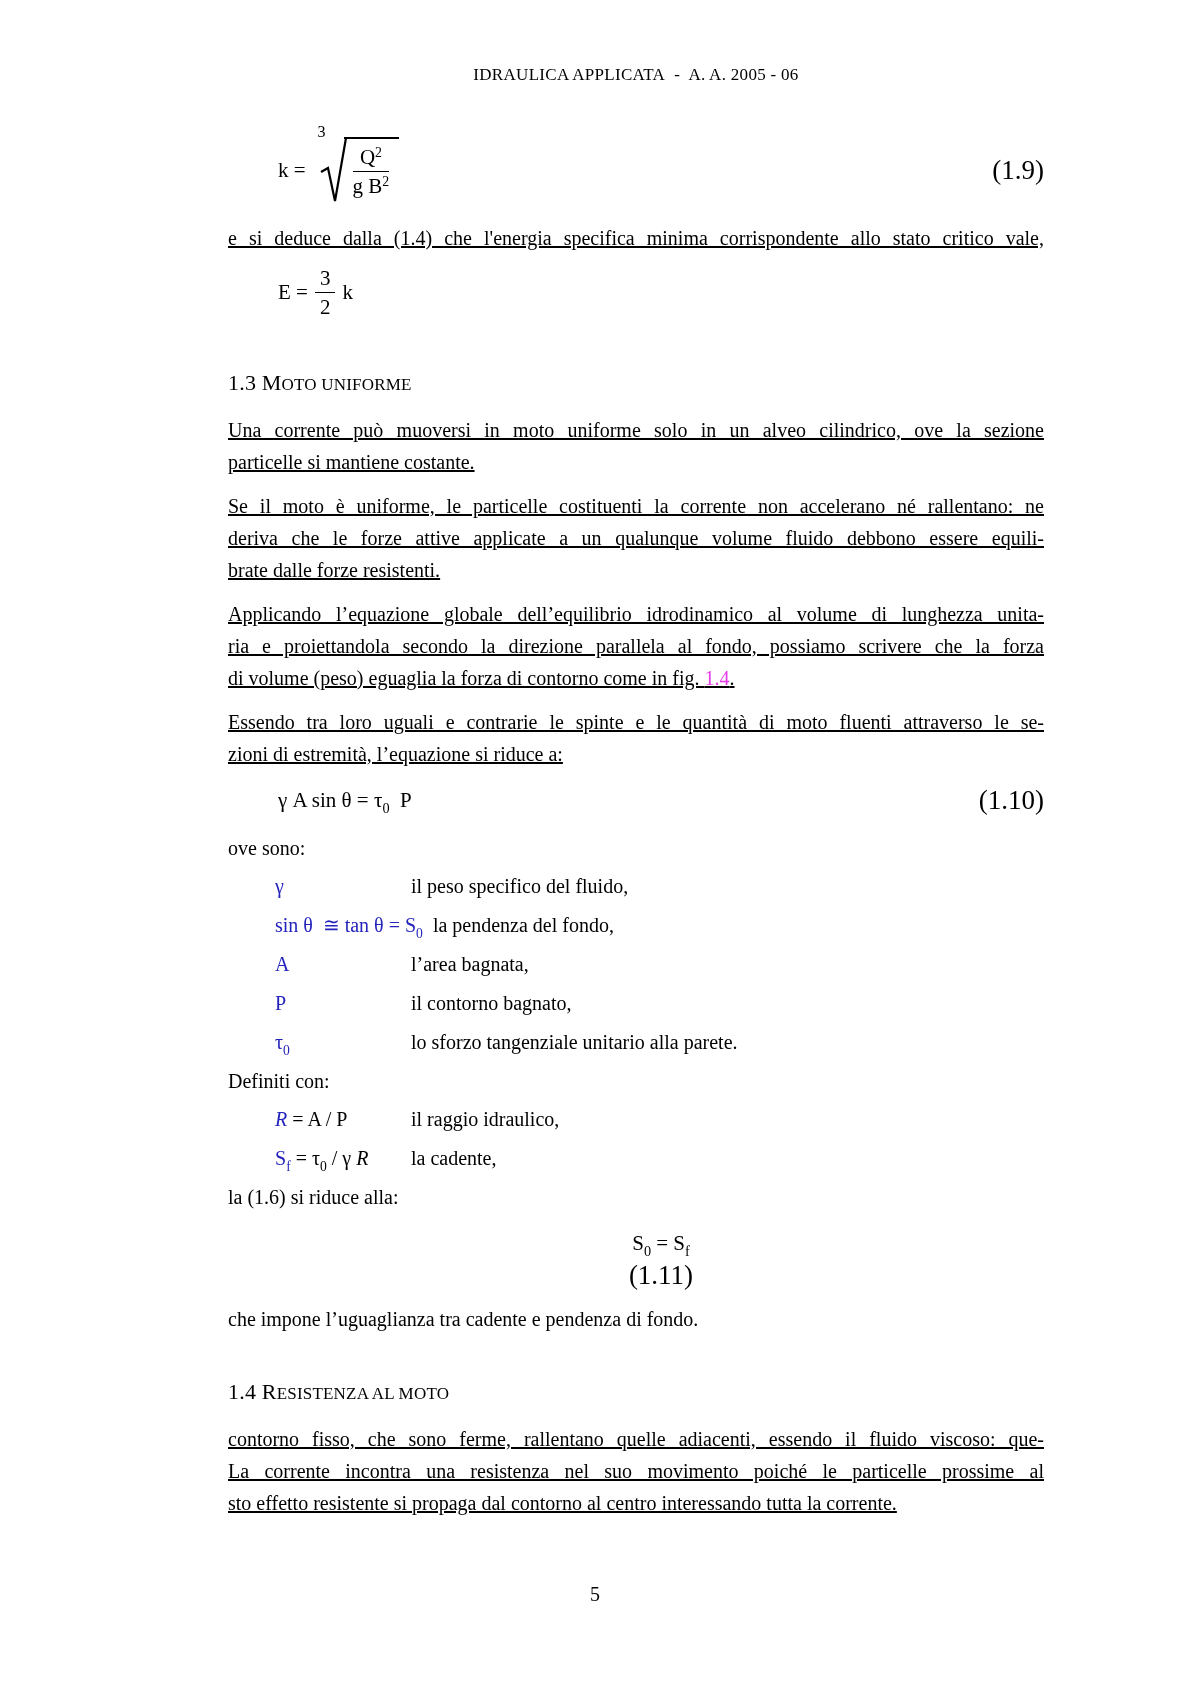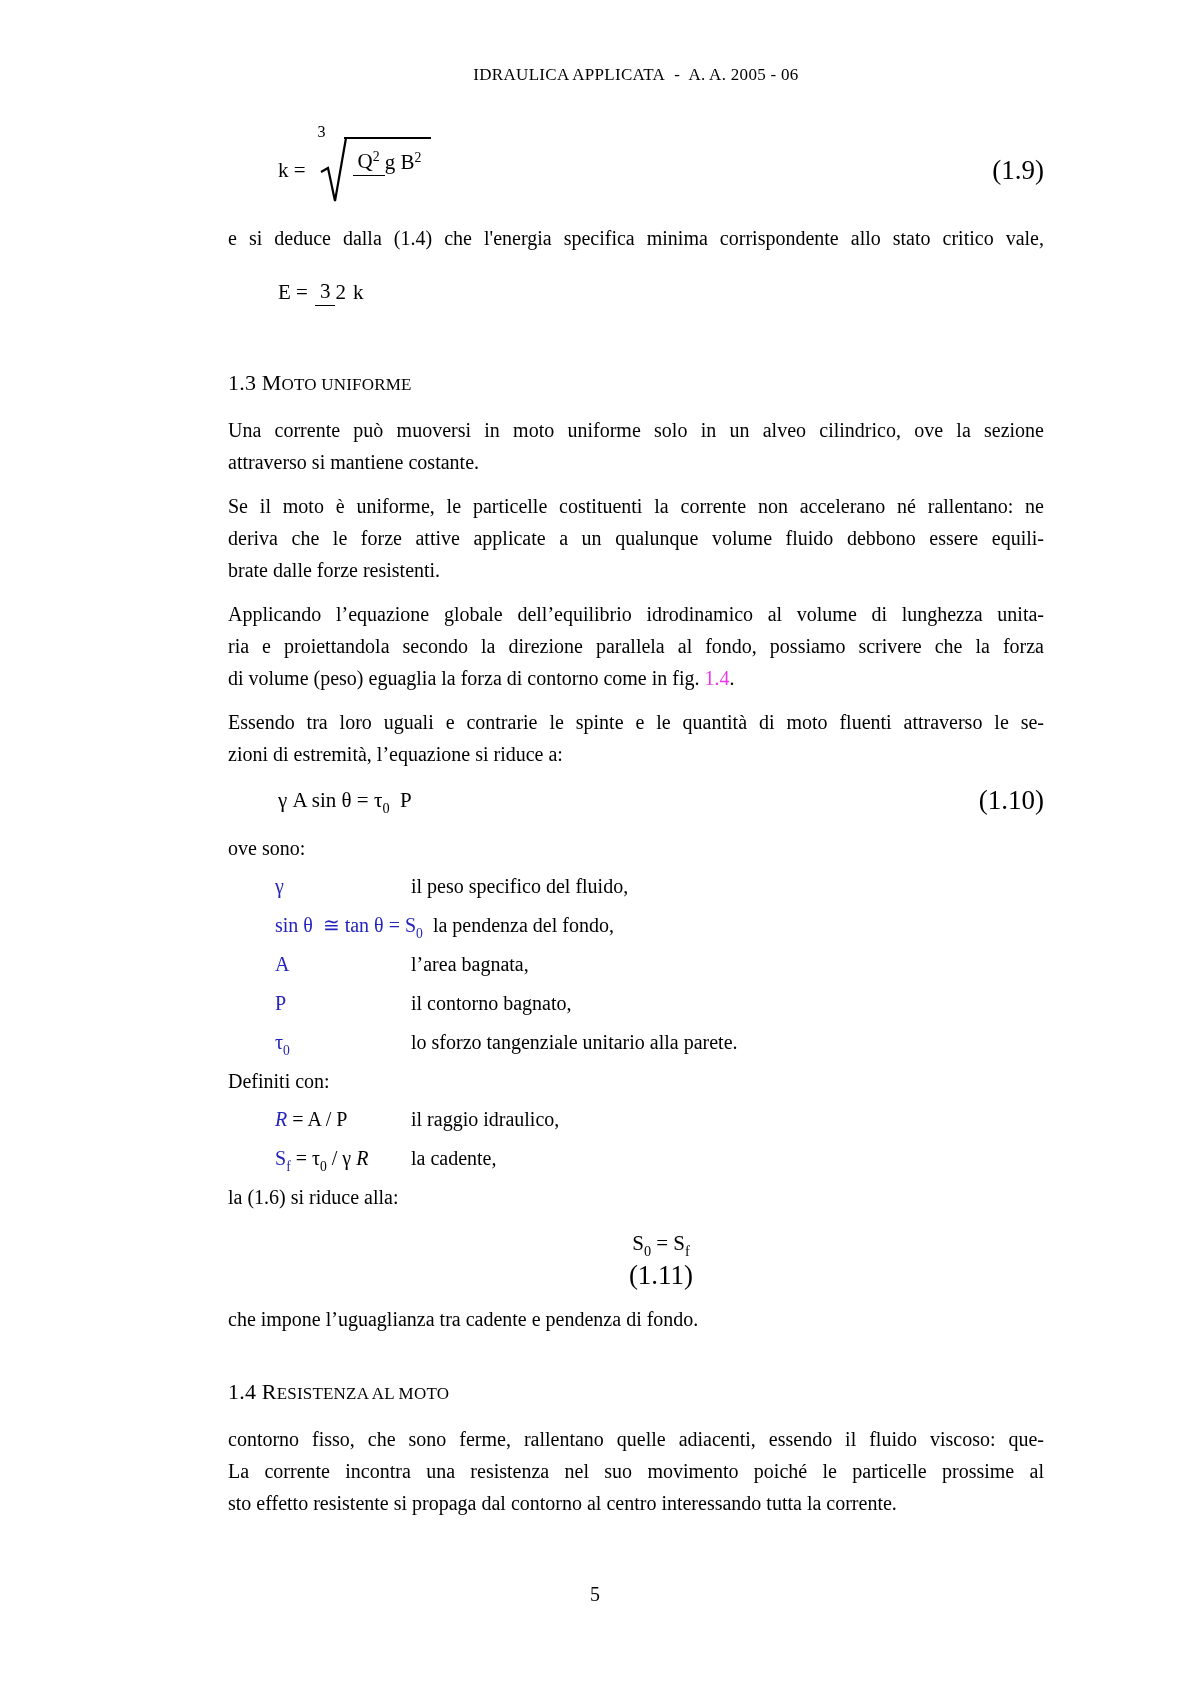--- a/index.html
+++ b/index.html
@@ -15,42 +15,42 @@
     line-height:32px;
     padding:64px 78px 0 160px;
     overflow:hidden;
   }
   .running-head {
     text-align:center;
     font-size:17px;
     line-height:22px;
     letter-spacing:0.3px;
   }
-  .para { margin-top:12px; }
+  .para { margin-top:12px;text-decoration:underline; }
   .pline { width:100%; }
   .jline { text-align:justify; text-align-last:justify; }
   .lline { text-align:left; }
   .plain-line { margin-top:16px; }
   .c-blue { color:var(--blue,#2424bc); }
   .c-magenta { color:var(--magenta,#e93ae9); }
   .i { font-style:italic; }
   sub { font-size:0.68em; vertical-align:-0.42em; line-height:0; }
   sup { font-size:0.66em; vertical-align:0.5em; line-height:0; }
   
   .sec-heading { font-size:22px; line-height:26px; margin-top:46px; letter-spacing:0.2px; }
   .sec-heading .sc { font-size:17px; }
   
   .eqrow {
     display:flex; justify-content:space-between; align-items:center;
     padding-left:50px; font-size:21px;
   }
   .eqbody { display:inline-flex; align-items:center; }
   .eqnum { font-size:27px; }
   .ml6 { margin-left:7px; }
-  .frac { display:inline-flex; text-align:left; vertical-align:middle; }
+  .frac { display:inline-flex; flex-direction:column; text-align:center; vertical-align:middle; }
   .frac .fnum { display:block; border-bottom:1.8px solid #000; padding:0 5px 1px 5px; line-height:26px; }
   .frac .fden { display:block; padding-top:1px; line-height:26px; }
   
   .eq19 { margin-top:44px; min-height:80px; }
   .rootwrap { position:relative; display:inline-flex; align-items:flex-start; margin-left:14px; padding-top:2px; }
   .rootindex { position:absolute; left:-2px; top:-9px; font-size:16px; line-height:16px; }
   .radsvg { display:block; }
   .radicand { border-top:2px solid #000; margin-left:-3px; margin-top:2px; padding:5px 10px 0 9px; }
   .eqE { margin-top:6px; min-height:64px; }
   .eq110 { margin-top:14px; }
@@ -104,21 +104,21 @@
       </span>
       <span class="ml6">k</span>
     </div>
     <div class="eqnum"></div>
   </div>
 
   <div class="sec-heading"><span>1.3 M</span><span class="sc">OTO UNIFORME</span></div>
 
   <div class="para" style="margin-top:16px">
       <div class="pline jline">Una corrente può muoversi in moto uniforme solo in un alveo cilindrico, ove la sezione</div>
-      <div class="pline lline">attraverso si mantiene costante.</div>
+      <div class="pline lline">particelle si mantiene costante.</div>
     </div>
   <div class="para">
       <div class="pline jline">Se il moto è uniforme, le particelle costituenti la corrente non accelerano né rallentano: ne</div>
       <div class="pline jline">deriva che le forze attive applicate a un qualunque volume fluido debbono essere equili-</div>
       <div class="pline lline">brate dalle forze resistenti.</div>
     </div>
   <div class="para">
       <div class="pline jline">Applicando l’equazione globale dell’equilibrio idrodinamico al volume di lunghezza unita-</div>
       <div class="pline jline">ria e proiettandola secondo la direzione parallela al fondo, possiamo scrivere che la forza</div>
       <div class="pline lline"><span>di volume (peso) eguaglia la forza di contorno come in fig. </span><span class="c-magenta">1.4</span><span>.</span></div>

